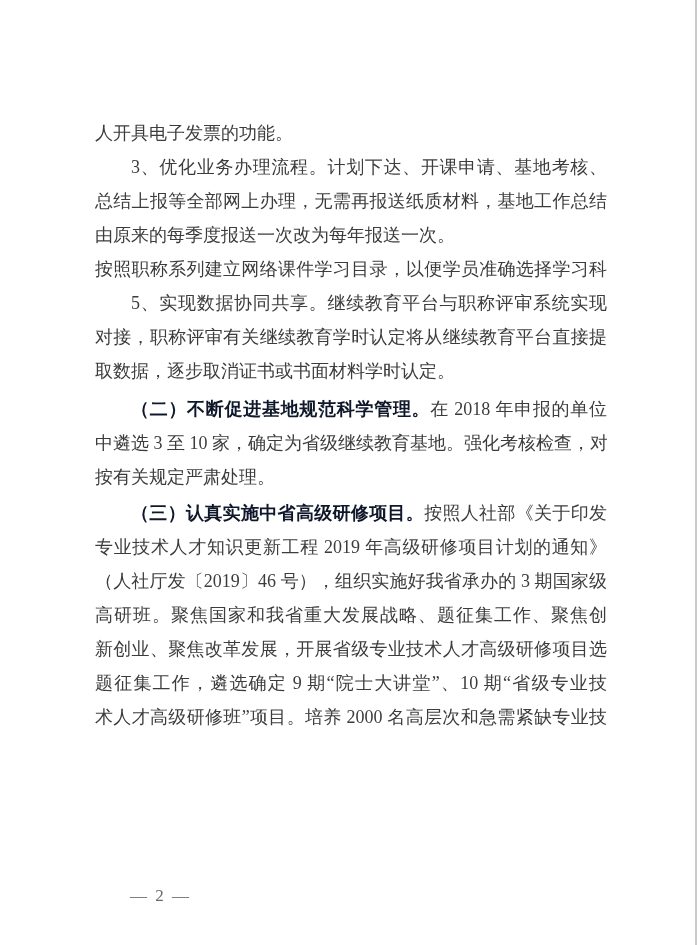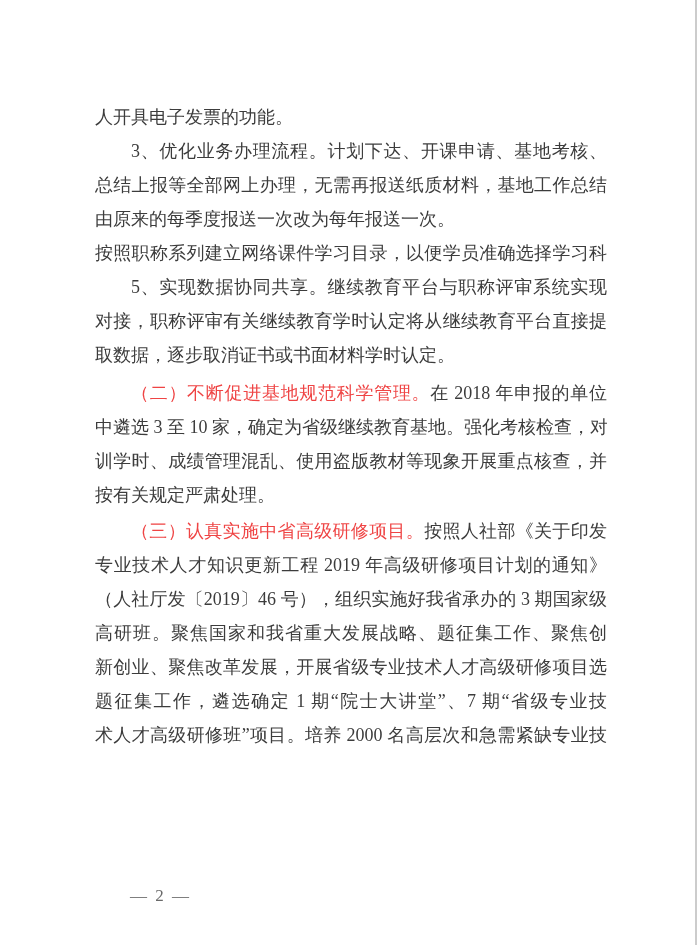--- a/index.html
+++ b/index.html
@@ -19,21 +19,21 @@
     position: absolute;
     top: 0;
     right: 1px;
     width: 2px;
     height: 945px;
     background: #cccccc;
   }
   .textblock {
     position: absolute;
     left: 95px;
-    top: 100px;
+    top: 116px;
     width: 512px;
     color: #3c3c3c;
     font-size: 18px;
     line-height: 34px;
   }
   .ln {
     height: 34px;
     overflow: hidden;
     text-align: justify;
     text-align-last: justify;
@@ -42,22 +42,22 @@
   .ln.end {
     text-align-last: left;
     white-space: normal;
   }
   .ln.ind {
     text-indent: 2em;
   }
   .ln.gap1 { margin-top: 4px; }
   .ln.gap2 { margin-top: 2px; }
   .ln b {
-    font-weight: normal;
-    color: #ef4444;
+    font-weight: bold;
+    color: #0f172a;
   }
   .pagenum {
     position: absolute;
     left: 130px;
     top: 884px;
     font-size: 17px;
     line-height: 24px;
     color: #6a6a6a;
     letter-spacing: 2px;
   }
@@ -72,25 +72,24 @@
     <div class="ln end"><span>人开具电子发票的功能。</span></div>
     <div class="ln ind"><span>3、优化业务办理流程。计划下达、开课申请、基地考核、</span></div>
     <div class="ln"><span>总结上报等全部网上办理，无需再报送纸质材料，基地工作总结</span></div>
     <div class="ln end"><span>由原来的每季度报送一次改为每年报送一次。</span></div>
     <div class="ln"><span>按照职称系列建立网络课件学习目录，以便学员准确选择学习科</span></div>
     <div class="ln ind"><span>5、实现数据协同共享。继续教育平台与职称评审系统实现</span></div>
     <div class="ln"><span>对接，职称评审有关继续教育学时认定将从继续教育平台直接提</span></div>
     <div class="ln end"><span>取数据，逐步取消证书或书面材料学时认定。</span></div>
     <div class="ln ind gap1"><b>（二）不断促进基地规范科学管理。</b><span>在 2018 年申报的单位</span></div>
     <div class="ln"><span>中遴选 3 至 10 家，确定为省级继续教育基地。强化考核检查，对</span></div>
-    <div class="ln"><span>训学时、成绩管理混乱、使用盗版教材等现象开展重点核查，并</span></div>
     <div class="ln end"><span>按有关规定严肃处理。</span></div>
     <div class="ln ind gap2"><b>（三）认真实施中省高级研修项目。</b><span>按照人社部《关于印发</span></div>
     <div class="ln"><span>专业技术人才知识更新工程 2019 年高级研修项目计划的通知》</span></div>
     <div class="ln"><span>（人社厅发〔2019〕46 号），组织实施好我省承办的 3 期国家级</span></div>
     <div class="ln"><span>高研班。聚焦国家和我省重大发展战略、题征集工作、聚焦创</span></div>
     <div class="ln"><span>新创业、聚焦改革发展，开展省级专业技术人才高级研修项目选</span></div>
-    <div class="ln"><span>题征集工作，遴选确定 1 期“院士大讲堂”、7 期“省级专业技</span></div>
+    <div class="ln"><span>题征集工作，遴选确定 9 期“院士大讲堂”、10 期“省级专业技</span></div>
     <div class="ln"><span>术人才高级研修班”项目。培养 2000 名高层次和急需紧缺专业技</span></div>
   </div>
 
   <div class="pagenum">— 2 —</div>
 </div>
 
 </body></html>

